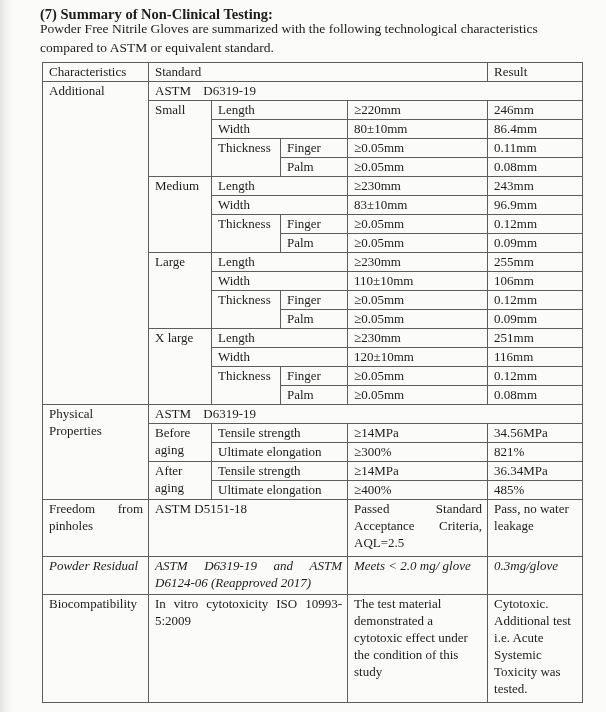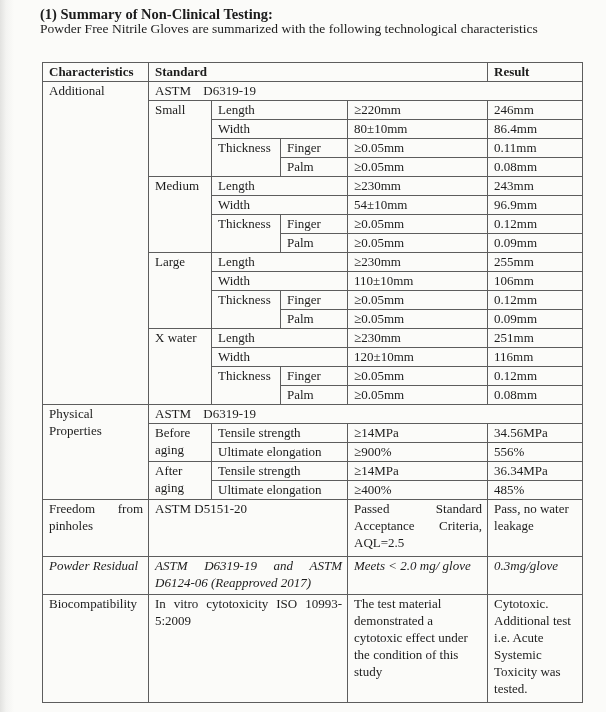--- a/index.html
+++ b/index.html
@@ -34,36 +34,36 @@
     font-size:13px;
   }
   td, th {
     border:1px solid #5d5d5d;
     vertical-align:top;
     text-align:left;
     padding:0 5px 1px 6px;
     line-height:17px;
     overflow:hidden;
   }
-  th { font-weight:bold; }
+  th { font-weight:normal; }
   tr { height:19px; }
   tr.h3 { height:57px; }
   tr.h2 { height:38px;font-style:italic; }
   tr.h6 { height:108px;margin-top:44px; }
   .gap { word-spacing:9px; }
   .just { text-align:justify; }
 </style>
 </head>
 <body>
 
 <div class="page">
 
-  <h1 class="title">(1) Summary of Non-Clinical Testing:</h1>
+  <h1 class="title">(7) Summary of Non-Clinical Testing:</h1>
   <p class="intro"><span>Powder Free Nitrile Gloves are summarized with the following technological characteristics</span><br>
-  </p>
+  <span>compared to ASTM or equivalent standard.</span></p>
 
   <table class="summary">
     <colgroup>
       <col style="width:106px">
         <col style="width:63px">
         <col style="width:69px">
       <col style="width:67px">
         <col style="width:140px">
         <col style="width:95px">
     </colgroup>
@@ -104,21 +104,21 @@
     </tr>
 
     <tr>
       <td rowspan="4">Medium</td>
       <td colspan="2">Length</td>
       <td>≥230mm</td>
       <td>243mm</td>
     </tr>
     <tr>
       <td colspan="2">Width</td>
-      <td>54±10mm</td>
+      <td>83±10mm</td>
       <td>96.9mm</td>
     </tr>
     <tr>
       <td rowspan="2">Thickness</td>
       <td>Finger</td>
       <td>≥0.05mm</td>
       <td>0.12mm</td>
     </tr>
     <tr>
       <td>Palm</td>
@@ -143,21 +143,21 @@
       <td>≥0.05mm</td>
       <td>0.12mm</td>
     </tr>
     <tr>
       <td>Palm</td>
       <td>≥0.05mm</td>
       <td>0.09mm</td>
     </tr>
 
     <tr>
-      <td rowspan="4">X water</td>
+      <td rowspan="4">X large</td>
       <td colspan="2">Length</td>
       <td>≥230mm</td>
       <td>251mm</td>
     </tr>
     <tr>
       <td colspan="2">Width</td>
       <td>120±10mm</td>
       <td>116mm</td>
     </tr>
     <tr>
@@ -177,38 +177,38 @@
       <td colspan="5" class="gap">ASTM D6319-19</td>
     </tr>
     <tr>
       <td rowspan="2">Before aging</td>
       <td colspan="2">Tensile strength</td>
       <td>≥14MPa</td>
       <td>34.56MPa</td>
     </tr>
     <tr>
       <td colspan="2">Ultimate elongation</td>
-      <td>≥900%</td>
-      <td>556%</td>
+      <td>≥300%</td>
+      <td>821%</td>
     </tr>
     <tr>
       <td rowspan="2">After aging</td>
       <td colspan="2">Tensile strength</td>
       <td>≥14MPa</td>
       <td>36.34MPa</td>
     </tr>
     <tr>
       <td colspan="2">Ultimate elongation</td>
       <td>≥400%</td>
       <td>485%</td>
     </tr>
 
     <tr class="h3">
       <td class="just">Freedom from pinholes</td>
-      <td colspan="3">ASTM D5151-20</td>
+      <td colspan="3">ASTM D5151-18</td>
       <td class="just">Passed Standard Acceptance Criteria, AQL=2.5</td>
       <td>Pass, no water leakage</td>
     </tr>
 
     <tr class="h2">
       <td>Powder Residual</td>
       <td colspan="3" class="just">ASTM D6319-19 and ASTM D6124-06 (Reapproved 2017)</td>
       <td>Meets &lt; 2.0 mg/ glove</td>
       <td>0.3mg/glove</td>
     </tr>

